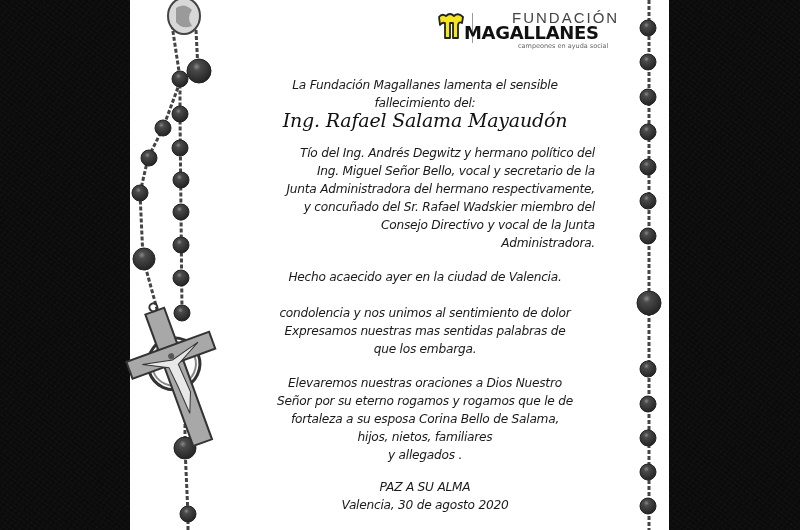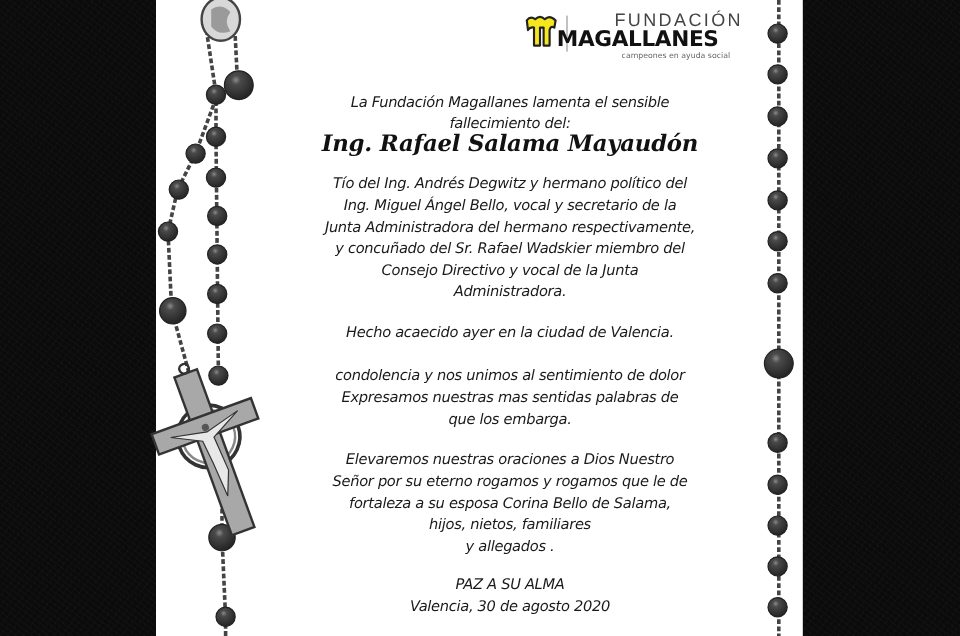--- a/index.html
+++ b/index.html
@@ -36,21 +36,20 @@
   .text {
     position: absolute; left: 255px; width: 340px; text-align: center;
     font-family: "DejaVu Sans", sans-serif; font-style: italic; color: #1a1a1a;
     font-size: 12.2px; line-height: 18px; letter-spacing: -0.25px;
   }
   .text p { margin: 0; }
   .name {
     position: absolute; left: 255px; width: 340px; top: 109px; text-align: center;
     font-family: "DejaVu Serif", serif; font-style: italic; font-size: 19px; color: #111;
     letter-spacing: -0.2px;
-    font-weight: bold;
   }
 </style>
 </head>
 <body>
 
 <div class="card"></div>
 
 <svg class="rosary" viewBox="0 0 800 530" xmlns="http://www.w3.org/2000/svg">
   <defs>
     <radialGradient id="bead" cx="40%" cy="32%" r="65%">
@@ -128,23 +127,23 @@
   <div class="logo-sub">campeones en ayuda social</div>
 </div>
 
 <div class="text" style="top:76px;">
   <p>La Fundación Magallanes lamenta el sensible</p>
   <p>fallecimiento del:</p>
 </div>
 
 <div class="name">Ing. Rafael Salama Mayaudón</div>
 
-<div class="text" style="top:144px;">
+<div class="text" style="top:144px;text-align:right;">
   <p>Tío del Ing. Andrés Degwitz y hermano político del</p>
-  <p>Ing. Miguel Ángel Bello, vocal y secretario de la</p>
+  <p>Ing. Miguel Señor Bello, vocal y secretario de la</p>
   <p>Junta Administradora del hermano respectivamente,</p>
   <p>y concuñado del Sr. Rafael Wadskier miembro del</p>
   <p>Consejo Directivo y vocal de la Junta</p>
   <p>Administradora.</p>
 </div>
 
 <div class="text" style="top:268px;">
   <p>Hecho acaecido ayer en la ciudad de Valencia.</p>
 </div>
 

